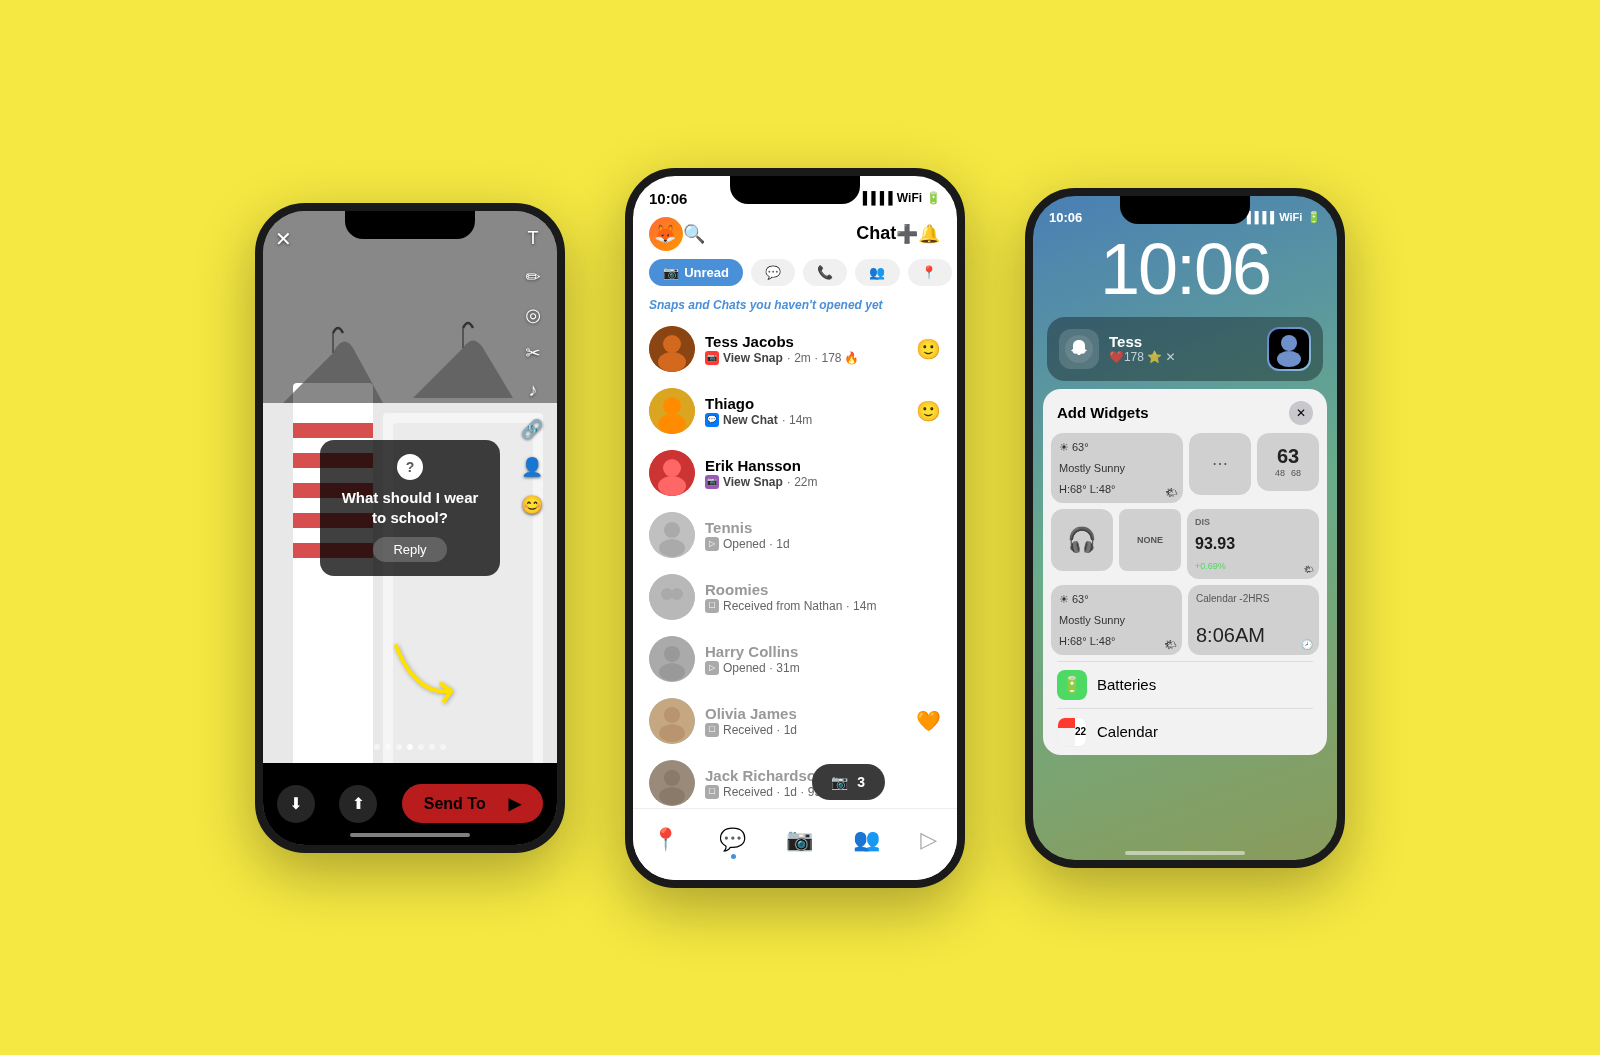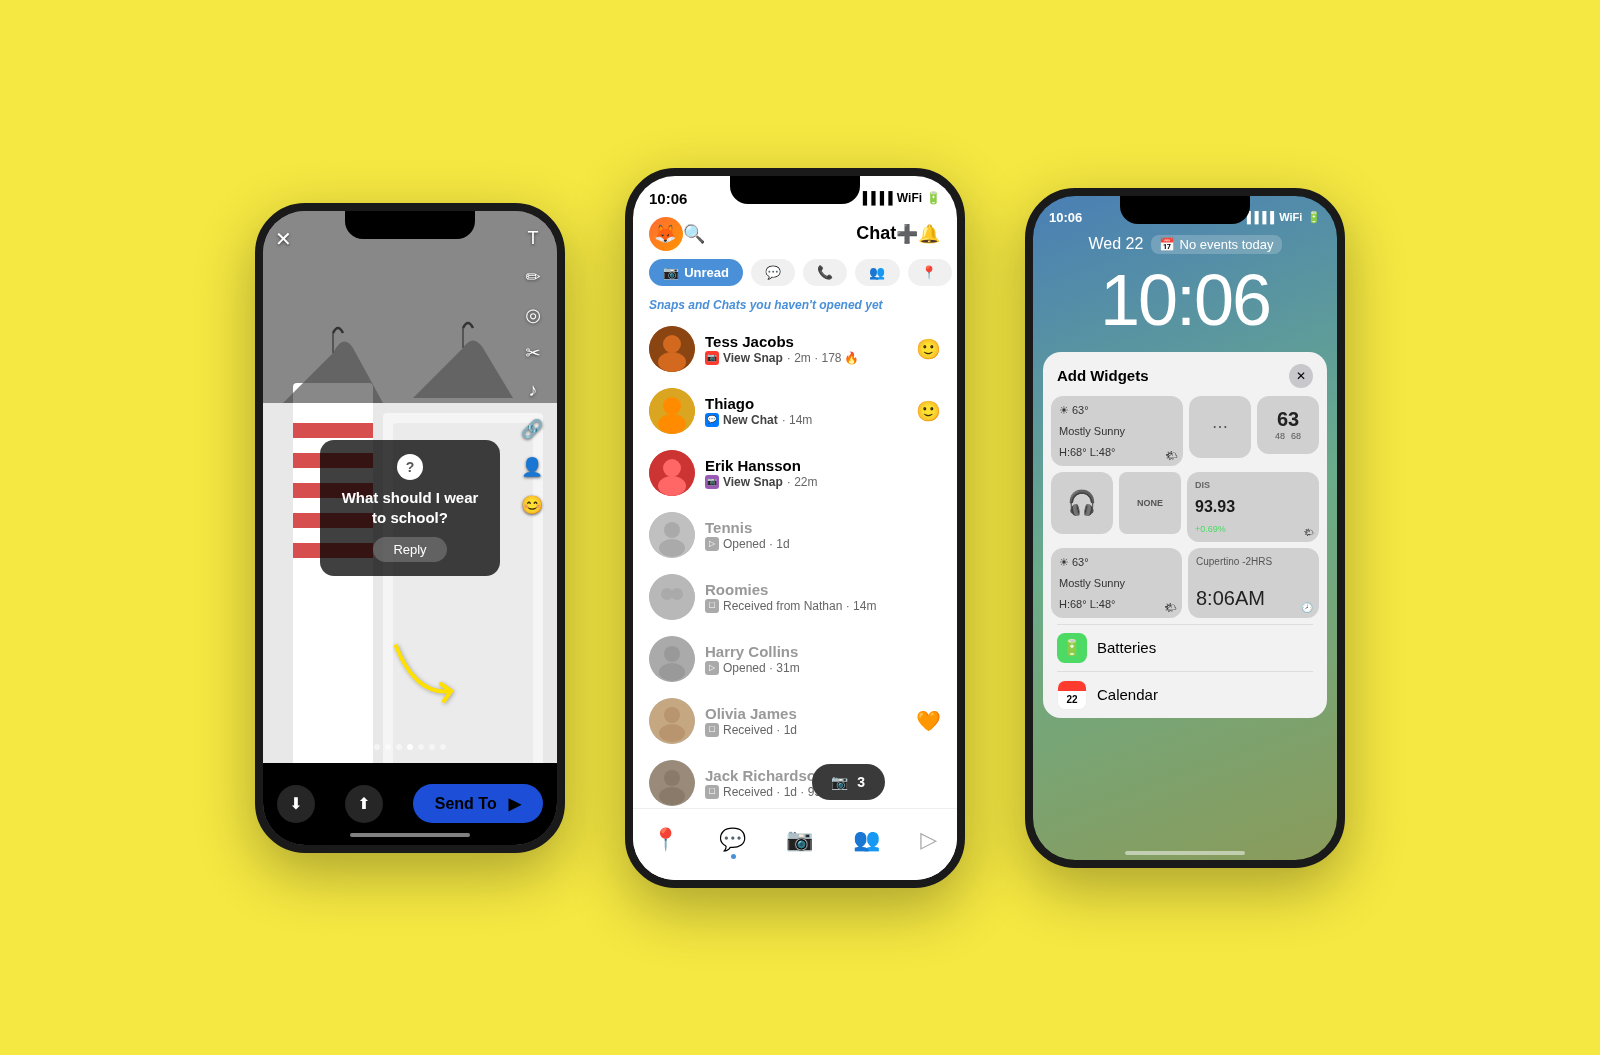--- a/index.html
+++ b/index.html
@@ -176,31 +176,31 @@
       border-radius: 50%;
       background: rgba(255,255,255,0.15);
       display: flex;
       align-items: center;
       justify-content: center;
       color: #fff;
       font-size: 16px;
       cursor: pointer;
     }
     .send-to-btn {
-      background: #1d4ed8;
+      background: #b91c1c;
       border: none;
       border-radius: 30px;
       padding: 10px 22px;
       font-size: 16px;
       font-weight: 700;
       color: #000;
       cursor: pointer;
       display: flex;
       align-items: center;
-      gap: 12px;
+      gap: 23px;
     }
     .home-indicator {
       position: absolute;
       bottom: 8px;
       left: 50%;
       transform: translateX(-50%);
       width: 120px;
       height: 4px;
       background: rgba(255,255,255,0.5);
       border-radius: 2px;
@@ -574,22 +574,21 @@
       gap: 10px;
       padding: 8px 14px;
       cursor: pointer;
     }
     .calendar-icon {
       width: 30px;
       height: 30px;
       border-radius: 8px;
       overflow: hidden;
       display: flex;
-      flex-direction: column;
-      align-items: center;
+      flex-direction: row;
       border: 1.5px solid #eee;
     }
     .cal-top {
       background: #ff3b30;
       width: 100%;
       height: 10px;
       display: flex;
       align-items: center;
       justify-content: center;
     }
@@ -911,30 +910,43 @@
 
       <div class="lock-status-bar">
         <span>10:06</span>
         <div style="display:flex;gap:5px;align-items:center;">
           <span style="font-size:11px;">▐▐▐▐</span>
           <span style="font-size:11px;">WiFi</span>
           <span style="font-size:11px;">🔋</span>
         </div>
       </div>
 
-      <div class="lock-date-row">
-        <span>Wed 22</span>
-        <div class="lock-date-badge">
-          <span>📅</span>
-          <span>No events today</span>
-        </div>
-      </div>
 
       <div class="lock-time">10:06</div>
 
+      <div class="snap-widget">
+        <div class="snap-widget-logo">
+          <svg width="28" height="28" viewBox="0 0 28 28">
+            <circle cx="14" cy="14" r="14" fill="rgba(255,255,255,0.1)"></circle>
+
+            <path d="M14 5 C10 5 8 7.5 8 11 L8 14 C8 14 7 15 6 15.5 C7 16 8 16.5 8 17 C8 18.5 10 19 12 18.5 C12.5 19.5 13.2 20 14 20 C14.8 20 15.5 19.5 16 18.5 C18 19 20 18.5 20 17 C20 16.5 21 16 22 15.5 C21 15 20 14 20 14 L20 11 C20 7.5 18 5 14 5 Z" fill="#fff"></path>
+          </svg>
+        </div>
+        <div class="snap-widget-info">
+          <div class="snap-widget-name">Tess</div>
+          <div class="snap-widget-sub">❤️178 ⭐ ✕</div>
+        </div>
+        <div class="snap-widget-avatar">
+          <svg width="40" height="40" viewBox="0 0 40 40">
+            <rect width="40" height="40" rx="10" fill="linear-gradient(135deg,#5b7fc7,#8bc0e0)"></rect>
+            <circle cx="20" cy="14" r="8" fill="#7090cc"></circle>
+            <ellipse cx="20" cy="30" rx="12" ry="8" fill="#7090cc"></ellipse>
+          </svg>
+        </div>
+      </div>
 
       <div class="add-widgets-panel">
         <div class="add-widgets-header">
           <span class="add-widgets-title">Add Widgets</span>
           <div class="close-btn-circle">✕</div>
         </div>
 
         <div style="display:grid;grid-template-columns:1fr auto auto;gap:6px;padding:0 8px 6px;">
           <div class="widget-cell">
             <div class="widget-text">☀ 63°</div>
@@ -976,21 +988,21 @@
         </div>
 
         <div style="display:grid;grid-template-columns:1fr 1fr;gap:6px;padding:0 8px 6px;">
           <div class="widget-cell">
             <div class="widget-text">☀ 63°</div>
             <div class="widget-text">Mostly Sunny</div>
             <div class="widget-text">H:68° L:48°</div>
             <div style="position:absolute;bottom:5px;right:5px;font-size:10px;">🌤</div>
           </div>
           <div class="widget-cell">
-            <div style="font-size:10px;color:#555;">Cupertino -2HRS</div>
+            <div style="font-size:10px;color:#555;">Calendar -2HRS</div>
             <div style="font-size:20px;font-weight:300;color:#222;">8:06AM</div>
             <div style="position:absolute;bottom:5px;right:5px;font-size:10px;">🕗</div>
           </div>
         </div>
 
         <div class="divider"></div>
         <div class="batteries-item">
           <div class="batteries-icon">🔋</div>
           <span class="batteries-label">Batteries</span>
         </div>

